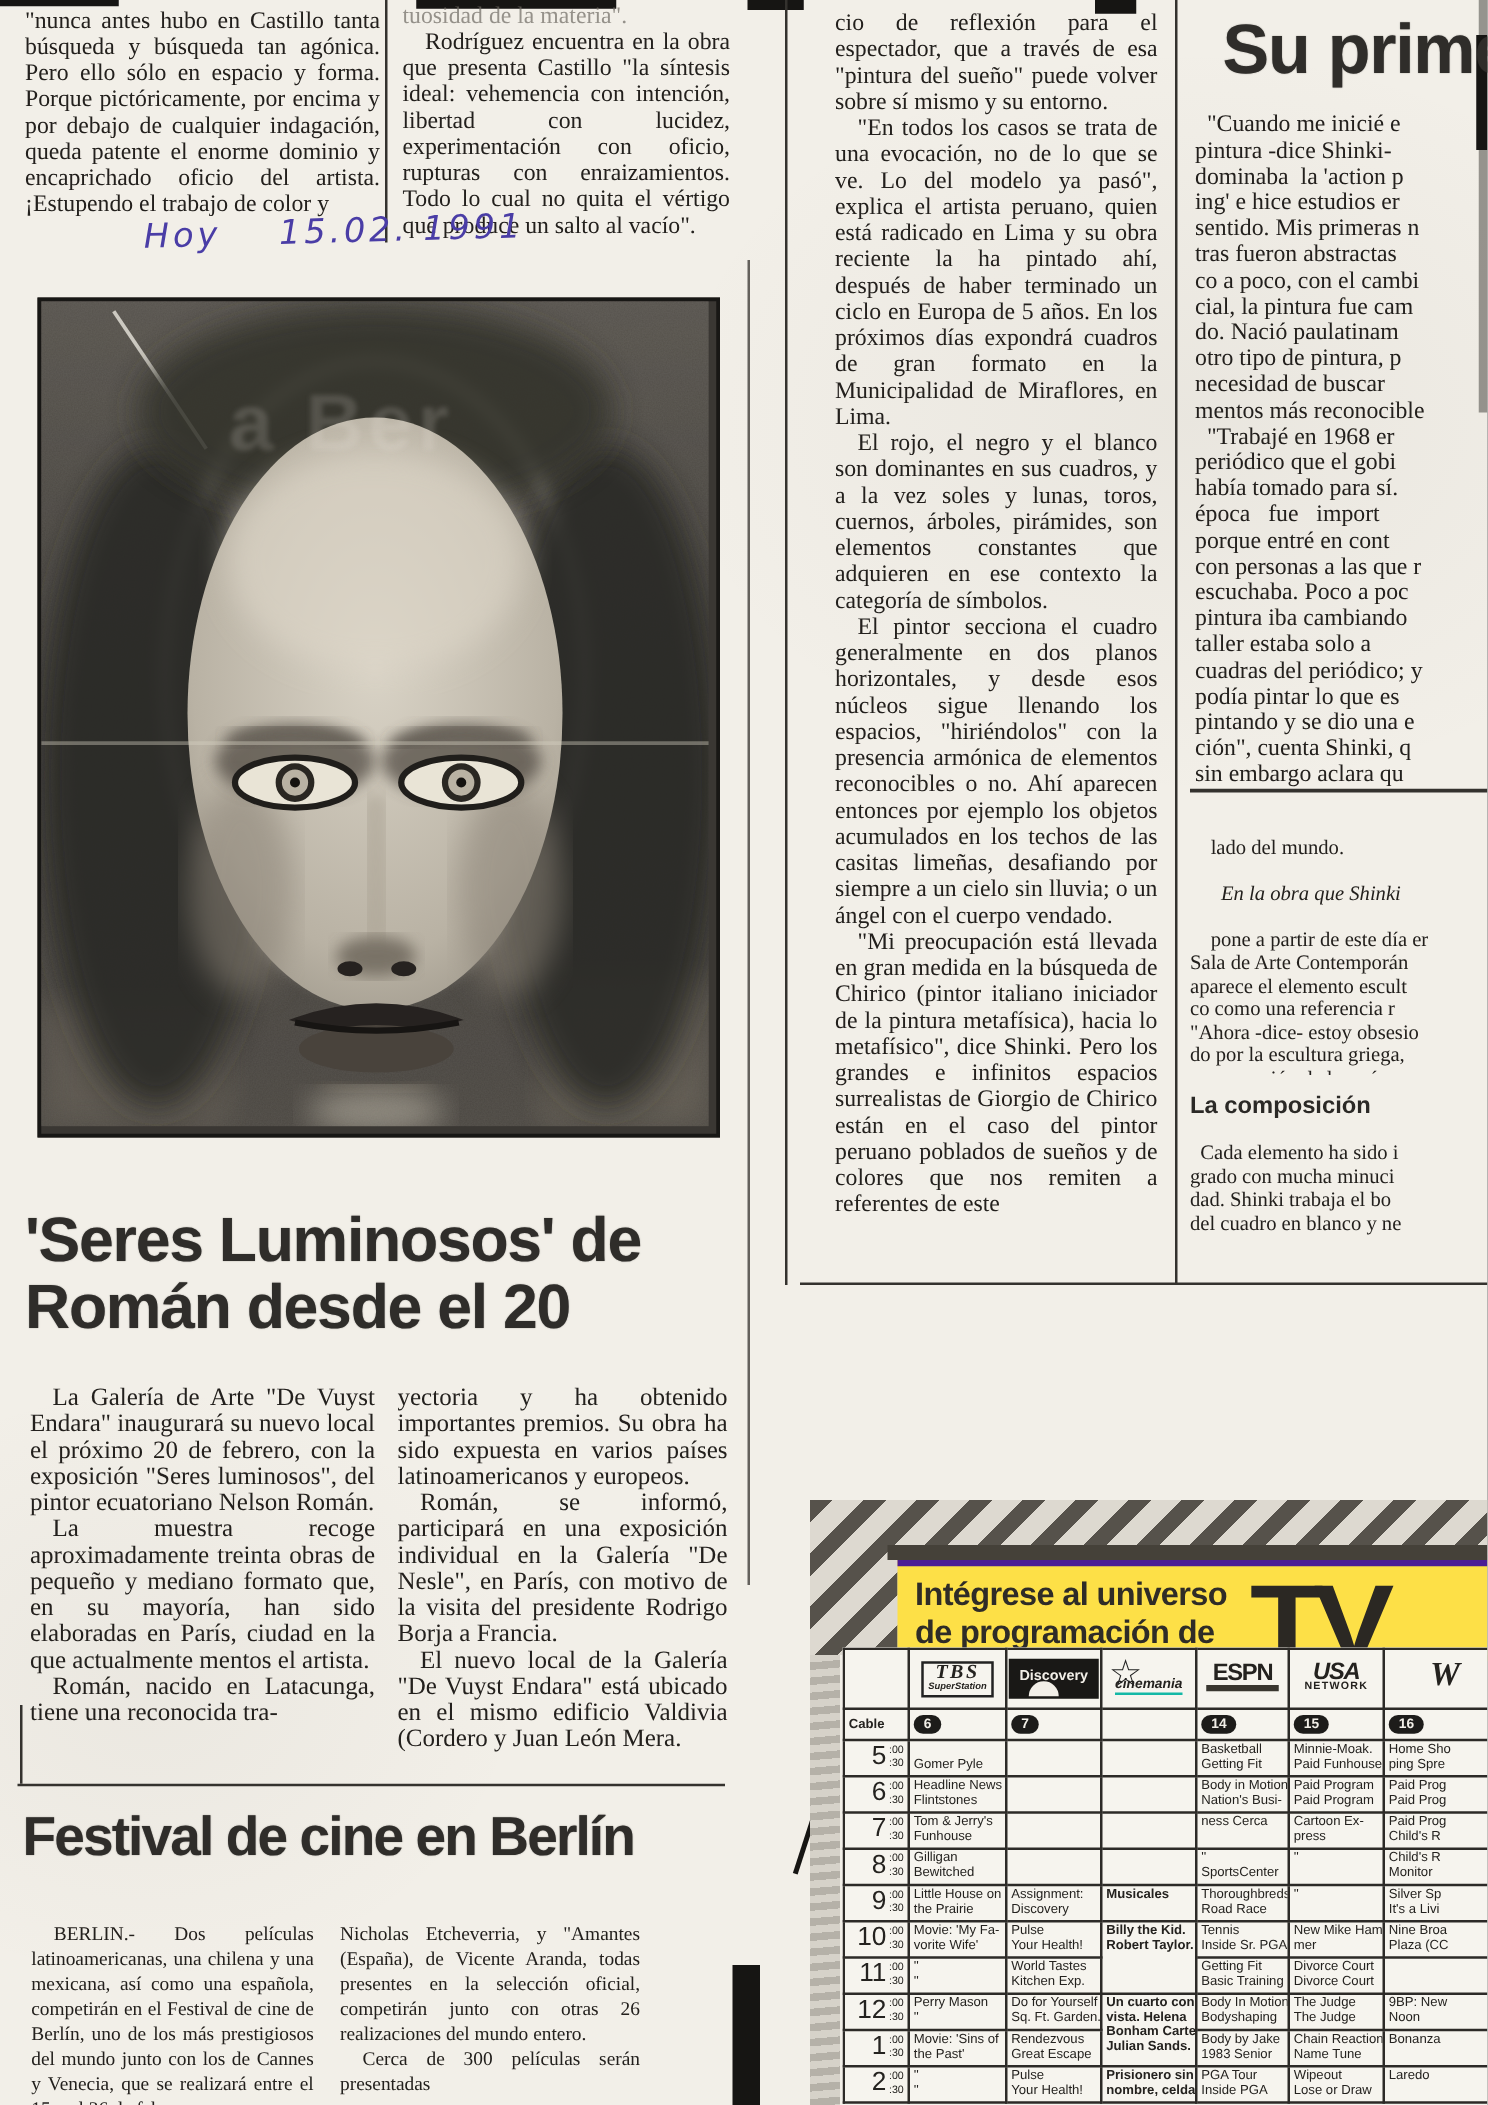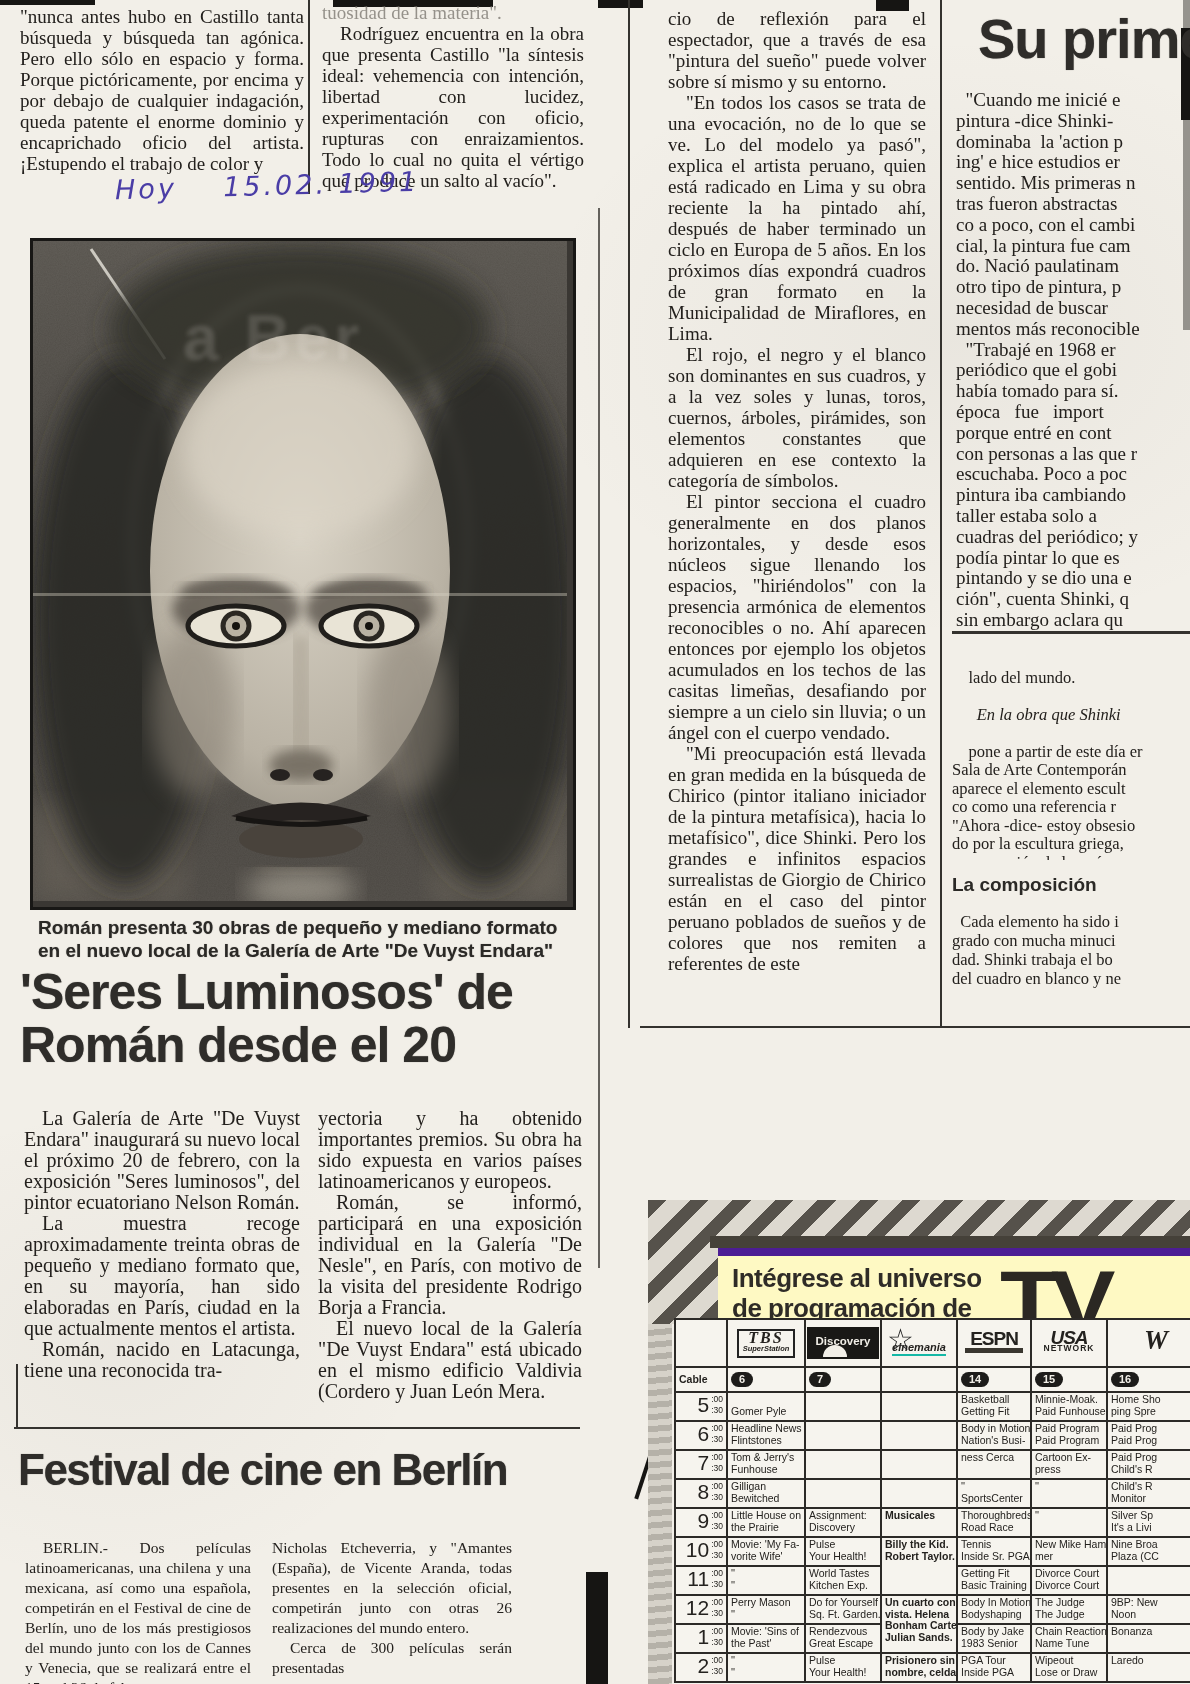--- a/index.html
+++ b/index.html
@@ -35,21 +35,21 @@
   .midcol{font-size:19px;line-height:21px;overflow:hidden;}
   .suprime-text{font-size:19px;line-height:20.8px;}
   .belowbox{font-size:16.5px;line-height:18.5px;white-space:pre;overflow:hidden;}
   .belowbox .it{font-style:italic;}
   .subhead{position:absolute;font-family:"Liberation Sans",sans-serif;font-weight:700;
     font-size:19px;color:#2b2926;}
   
   .tv-ad{position:absolute;background:#ddd9d0;}
   .stripes{background:repeating-linear-gradient(135deg,#56524b 0 13px,#ddd9d0 13px 30px);}
   .ad-darkband{position:absolute;background:#454139;}
-  .ad-white{position:absolute;background:#fef9c3;border-top:8px solid #4c1d95;}
+  .ad-white{position:absolute;background:#fde047;border-top:5px solid #4c1d95;}
   .ad-text{position:absolute;font-family:"Liberation Sans",sans-serif;font-weight:700;
     font-size:26px;line-height:30px;color:#2f2c27;letter-spacing:-0.5px;}
   .ad-logo{position:absolute;font-family:"Liberation Sans",sans-serif;font-weight:700;
     font-size:84px;letter-spacing:-7px;color:#2b2823;transform:scaleX(1.15);transform-origin:left;}
   
   .tv-wrap{position:absolute;overflow:hidden;background:#f6f4ee;}
   table.tv{border-collapse:collapse;table-layout:fixed;width:530px;background:#f6f4ee;}
   table.tv td{border:2px solid #2c2a27;vertical-align:top;padding:1px 3px;overflow:hidden;
     font-family:"Liberation Sans",sans-serif;font-size:10.5px;line-height:11.5px;
     color:#24221f;white-space:pre;}
@@ -170,24 +170,20 @@
       <path d="M198,575 Q268,548 338,575 Q268,596 198,575 Z" fill="#262220"></path>
       <ellipse cx="268" cy="598" rx="62" ry="19" fill="#49433c"></ellipse>
       <path d="M203,577 Q268,590 334,577" stroke="#171513" stroke-width="5" fill="none"></path>
       <path d="M225,625 Q268,640 312,625" stroke="#6b6459" stroke-width="6" fill="none" opacity="0.7" filter="url(#b6)"></path>
       <ellipse cx="268" cy="648" rx="55" ry="18" fill="#cfc8b8" opacity="0.5" filter="url(#b12)"></ellipse>
       <rect x="0" y="352" width="534" height="3" fill="#d8d2c4" opacity="0.4"></rect>
     </svg>
     <div class="ghost" style="left:150px;top:60px;">a Ber</div>
   </div>
 
-  <div class="caption" style="left:38px;top:916px;width:540px;">
-    <div>Román presenta 30 obras de pequeño y mediano formato</div>
-    <div>en el nuevo local de la Galería de Arte "De Vuyst Endara"</div>
-  </div>
 
   <div class="headline" style="position:absolute;left:20px;top:966px;width:568px;font-size:50px;">
     <div>'Seres Luminosos' de</div>
     <div>Román desde el 20</div>
   </div>
 
   <div class="col romancol" style="left:24px;top:1108px;width:276px;height:320px;">
     <p class="ind">La Galería de Arte "De Vuyst Endara" inaugurará su nuevo local el próximo 20 de febrero, con la exposición "Seres luminosos", del pintor ecuatoriano Nelson Román.</p>
     <p class="ind">La muestra recoge aproximadamente treinta obras de pequeño y mediano formato que, en su mayoría, han sido elaboradas en París, ciudad en la que actualmente mentos el artista.</p>
     <p class="ind">Román, nacido en Latacunga, tiene una reconocida tra-</p>

